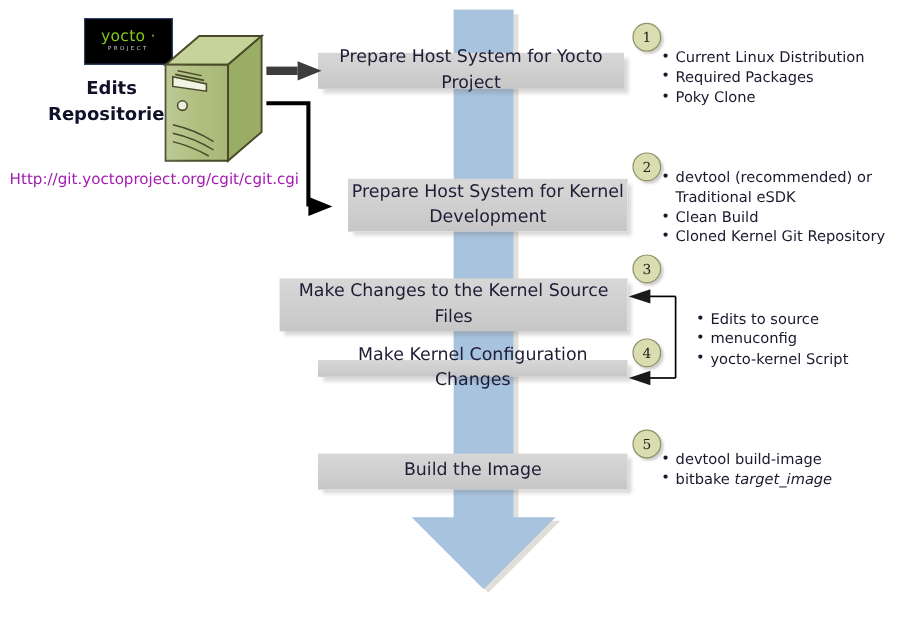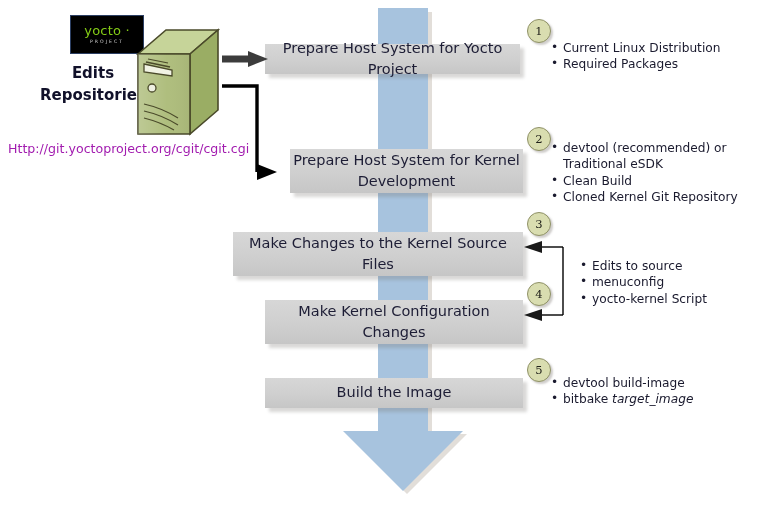--- a/index.html
+++ b/index.html
@@ -250,20 +250,21 @@
 
   <div class="pbox" style="left:265px; top:44px; width:255px; height:30px;">
     <span>Prepare Host System for Yocto Project</span>
   </div>
   <div class="numcircle" style="left:527px; top:19px;">
     <span>1</span>
   </div>
   <div class="bullets" style="left:551px; top:40px; width:215px;">
     <div class="bl">Current Linux Distribution</div>
     <div class="bl">Required Packages</div>
+    <div class="bl">Poky Clone</div>
   </div>
 
   <div class="pbox" style="left:290px; top:149px; width:233px; height:44px; white-space:pre-line;">
     <span>Prepare Host System for Kernel
 Development</span>
   </div>
   <div class="numcircle" style="left:527px; top:127px;">
     <span>2</span>
   </div>
   <div class="bullets" style="left:551px; top:140px; width:215px;">
@@ -273,21 +274,21 @@
     <div class="bl">Cloned Kernel Git Repository</div>
   </div>
 
   <div class="pbox" style="left:233px; top:232px; width:290px; height:44px;">
     <span>Make Changes to the Kernel Source Files</span>
   </div>
   <div class="numcircle" style="left:527px; top:212px;">
     <span>3</span>
   </div>
 
-  <div class="pbox" style="left:265px; top:300px; width:258px; height:44px;">
+  <div class="pbox" style="left:265px; top:300px; width:258px; height:14px;">
     <span>Make Kernel Configuration Changes</span>
   </div>
   <div class="numcircle" style="left:527px; top:282px;">
     <span>4</span>
   </div>
 
   <div class="bullets" style="left:580px; top:258px; width:185px;">
     <div class="bl">Edits to source</div>
     <div class="bl">menuconfig</div>
     <div class="bl">yocto-kernel Script</div>

